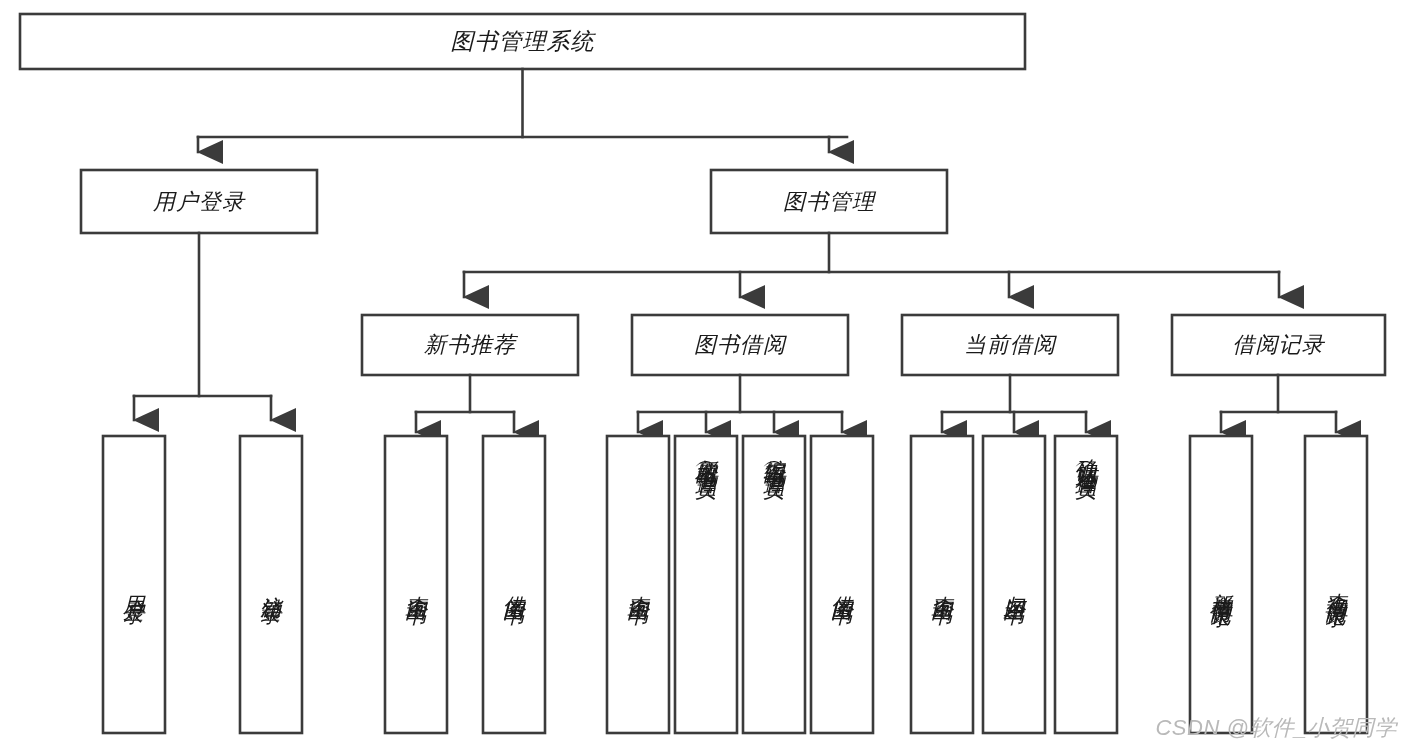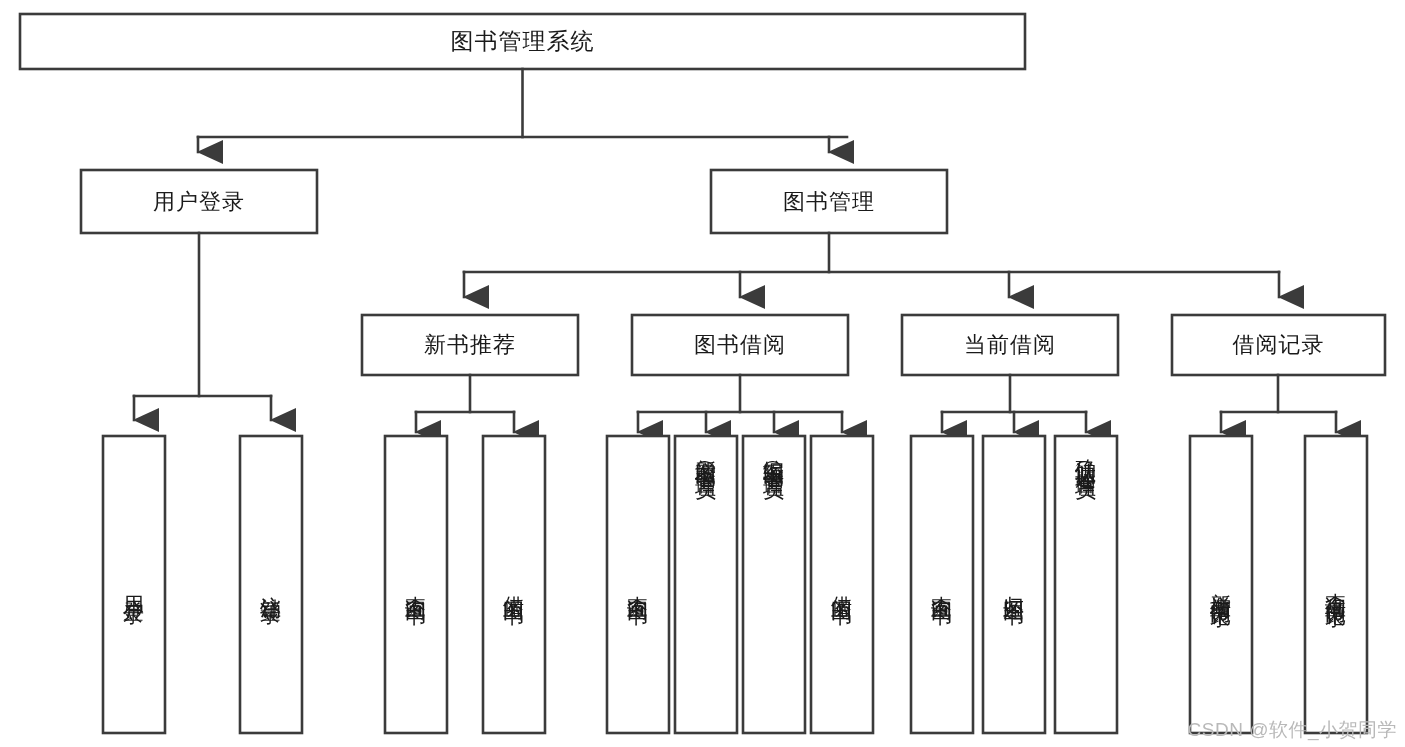--- a/index.html
+++ b/index.html
@@ -13,20 +13,21 @@
     font-family: "Liberation Sans", sans-serif;
     overflow: hidden;
     position: relative;
   }
   #diagram-root {
     position: absolute;
     left: 0;
     top: 0;
     width: 1405px;
     height: 747px;
+    font-style: italic;
   }
   svg#flowchart {
     display: block;
     width: 1405px;
     height: 747px;
   }
   .node-box {
     fill: #ffffff;
     stroke: #3b3b3b;
     stroke-width: 2.6;
@@ -70,21 +71,21 @@
     pointer-events: none;
   }
   .vlabel-wrap.centered {
     align-items: center;
   }
   #watermark {
     position: absolute;
     right: 8px;
     bottom: 4px;
     font-family: "Liberation Sans", sans-serif;
-    font-size: 19px;
+    font-size: 22px;
     color: #b9b9b9;
     white-space: nowrap;
     letter-spacing: 0.5px;
     margin-top: 24px;
   }
 </style>
 </head>
 <body>
 
 <div id="diagram-root">

